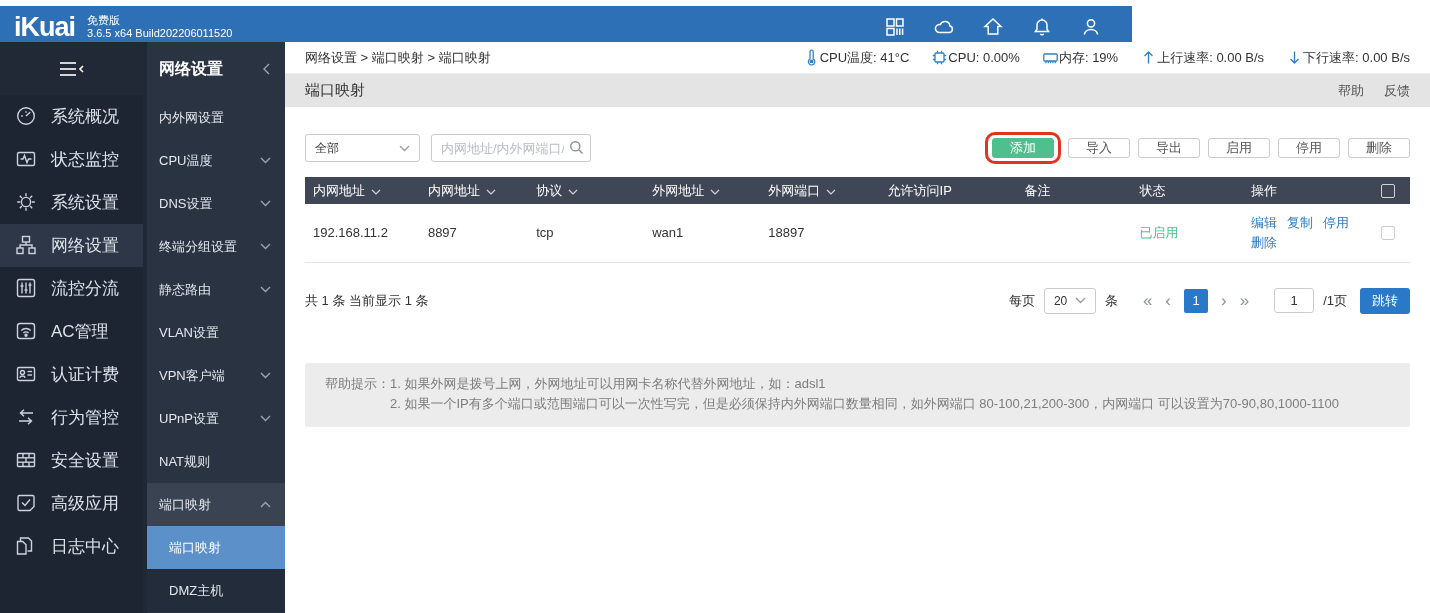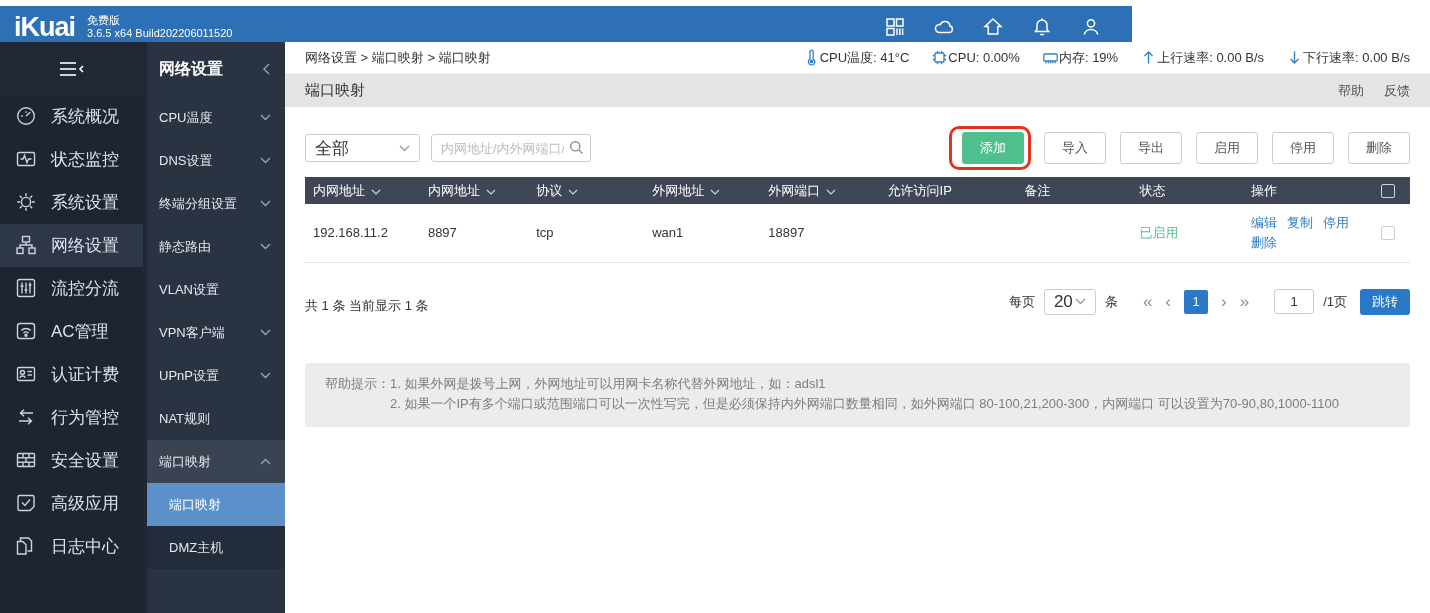--- a/index.html
+++ b/index.html
@@ -52,47 +52,47 @@
 
   .titlebar { height:33px; background:#e4e4e4; display:flex; align-items:center; padding:0 20px; }
   .page-title { font-size:15px; color:#333; }
   .titlebar-links { margin-left:auto; display:flex; gap:20px; font-size:13px; color:#555; }
   .titlebar-links span { cursor:pointer; }
 
   .content { padding:27px 20px 0 20px; }
 
   
   .toolbar { display:flex; align-items:center; height:28px; margin-bottom:15px; position:relative; }
-  .fake-select { height:28px; border:1px solid #ccc; border-radius:3px; background:#fff; display:flex; align-items:center; justify-content:space-between; padding:0 9px; font-size:17px; color:#333; cursor:pointer; }
+  .fake-select { height:28px; border:1px solid #ccc; border-radius:3px; background:#fff; display:flex; align-items:center; justify-content:space-between; padding:0 9px; font-size:12px; color:#333; cursor:pointer; }
   .filter-select { width:115px; margin-right:11px; }
   .fake-select .chev { color:#999; }
   .search-box { position:relative; width:160px; height:28px; }
   .search-box input { width:100%; height:28px; border:1px solid #ccc; border-radius:3px; padding:0 26px 0 9px; font-size:13px; color:#333; font-family:inherit; }
   .search-box input::placeholder { color:#b8bcc2; }
   .search-icon { position:absolute; right:7px; top:6px; width:15px; height:15px; color:#8a8f98; cursor:pointer; }
   .search-icon svg { width:15px; height:15px; display:block; }
   .toolbar-btns { margin-left:auto; display:flex; align-items:center; gap:8px; }
-  .btn { min-width:62px; height:32px; border:1px solid #ccc; border-radius:3px; background:#fff; color:#555; font-size:13px; font-family:inherit; cursor:pointer; padding:0 14px;margin-left:6px; }
+  .btn { min-width:62px; height:20px; border:1px solid #ccc; border-radius:3px; background:#fff; color:#555; font-size:13px; font-family:inherit; cursor:pointer; padding:0 14px; }
   .btn-primary { background:#4fc08d; border-color:#4fc08d; color:#fff; }
   .annotation { display:inline-flex; border:3px solid #e2341d; border-radius:10px; padding:3px 4px; margin:-6px -1px -6px -5px; }
 
   
   table.grid { width:100%; border-collapse:collapse; table-layout:fixed; }
   .grid thead th { background:#3f4656; color:#fff; font-size:13px; font-weight:normal; text-align:left; height:27px; padding:0 8px; white-space:nowrap; }
   .grid thead .th-inner { display:flex; align-items:center; gap:6px; }
   .sort-chev { color:#cfd3da; }
   .grid tbody td { font-size:13px; color:#333; padding:0 8px; height:58px; border-bottom:1px solid #e7e7e7; vertical-align:middle; }
   .status-on { color:#52c08e; }
   .row-actions { display:flex; flex-wrap:wrap; column-gap:10px; row-gap:2px; max-width:120px; }
   .row-actions span { color:#2f7cc3; cursor:pointer; white-space:nowrap; }
   .cb { appearance:none; -webkit-appearance:none; width:14px; height:14px; border:1px solid #cfd3da; border-radius:2px; background:transparent; cursor:pointer; display:block; }
   .grid tbody .cb { border-color:#ccc; }
 
   
-  .pager-row { display:flex; align-items:flex-end; margin-top:24px; height:28px; }
+  .pager-row { display:flex; align-items:center; margin-top:24px; height:28px; }
   .pager-summary { font-size:13px; color:#333; }
   .pager-controls { margin-left:auto; display:flex; align-items:center; gap:9px; font-size:13px; color:#333; }
   .perpage-select { width:52px; height:26px; }
   .pg-arrow { color:#8a8f98; font-size:17px; cursor:pointer; line-height:1; padding:0 2px; }
   .pg-num { width:24px; height:24px; background:#2979c8; color:#fff; border-radius:2px; display:flex; align-items:center; justify-content:center; font-size:13px; cursor:pointer; margin:0 2px; }
   .jump-input { width:40px; height:25px; border:1px solid #ccc; border-radius:3px; text-align:center; font-size:13px; color:#333; font-family:inherit; margin-left:14px; }
   .jump-btn { height:26px; background:#2979c8; border:none; border-radius:3px; color:#fff; font-size:13px; padding:0 12px; cursor:pointer; font-family:inherit; margin-left:4px; }
 
   
   .helpbox { margin-top:48px; background:#ececec; border-radius:2px; padding:11px 20px 13px 20px; display:flex; font-size:13px; color:#7d7d7d; line-height:20px; }
@@ -283,20 +283,23 @@
     <div class="sb2-strip"></div>
     <div class="sb2-head">
       <span class="sb2-title">网络设置</span>
       <span class="chev">
           <svg viewBox="0 0 9 12" fill="none" stroke="currentColor" stroke-width="1.4">
             <polyline points="7,1 2,6 7,11"></polyline>
           </svg>
         </span>
     </div>
 
+    <div class="sb2-item">
+      <span>内外网设置</span>
+    </div>
     <div class="sb2-item">
       <span>CPU温度</span>
       <span class="chev">
           <svg viewBox="0 0 11 7" fill="none" stroke="currentColor" stroke-width="1.4">
             <polyline points="1,1 5.5,5.5 10,1"></polyline>
           </svg>
         </span>
     </div>
     <div class="sb2-item">
       <span>DNS设置</span>

